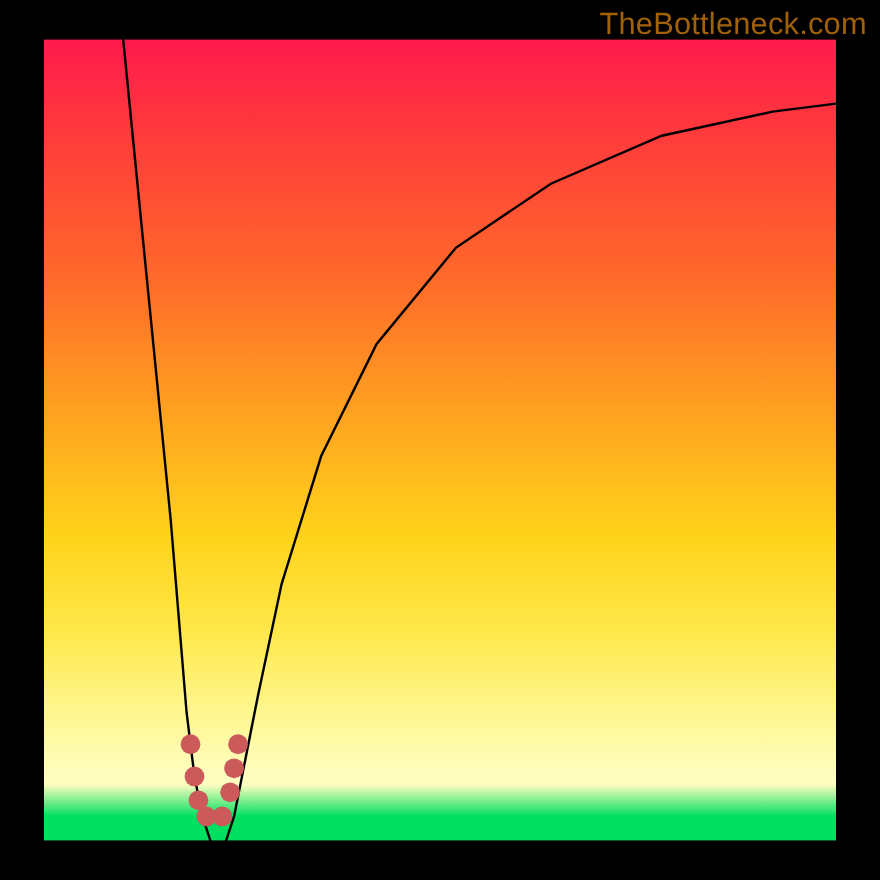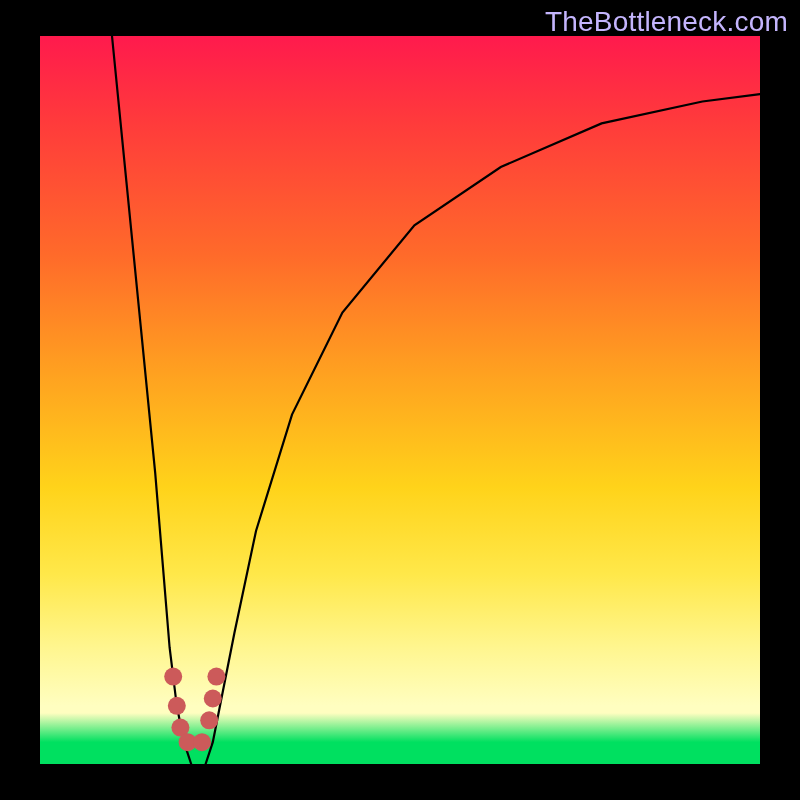--- a/index.html
+++ b/index.html
@@ -38,21 +38,21 @@
       #fffec0 92%,
       #fffec0 93%,
       #00e060 97%,
       #00e060 100%
     );
   }
   .watermark {
     position: absolute;
     top: 6px;
     right: 12px;
-    color: #c4b5fd;
+    color: #a16207;
     font-size: 28px;
     font-weight: 500;
     letter-spacing: 0.2px;
     user-select: none;
   }
   .curve-svg {
     position: absolute;
     left: 40px;
     top: 36px;
     width: 720px;

